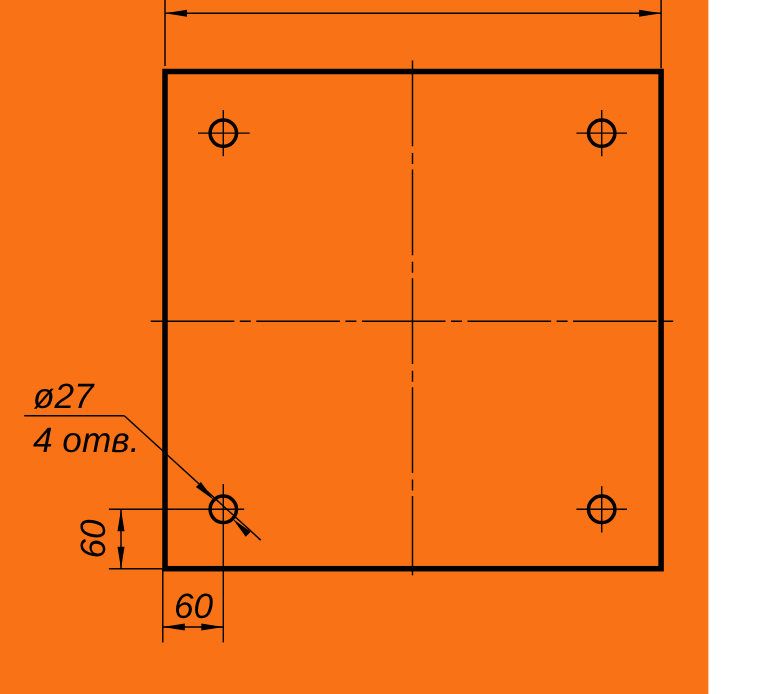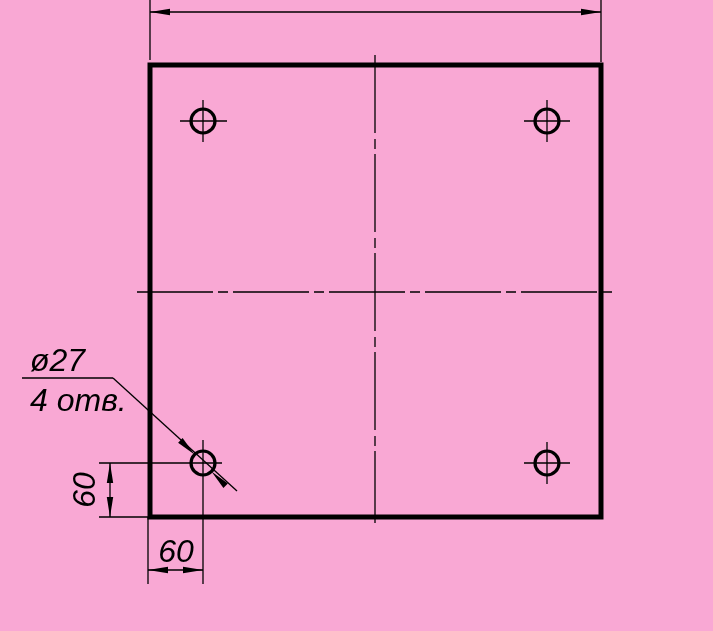--- a/index.html
+++ b/index.html
@@ -2,23 +2,23 @@
 <html><head>
 <meta charset="utf-8">
 <style>
   html, body {
     margin: 0;
     padding: 0;
     background: #ffffff;
   }
   .canvas {
     position: relative;
-    width: 713px;
+    width: 644px;
     height: 631px;
-    background: #f9a8d4;
+    background: #f97316;
     overflow: hidden;
     text-align: center;
   }
   svg text {
     font-family: "Liberation Sans", "DejaVu Sans", sans-serif;
     font-style: italic;
     font-size: 32px;
     fill: #000000;
     stroke: none;
   }

